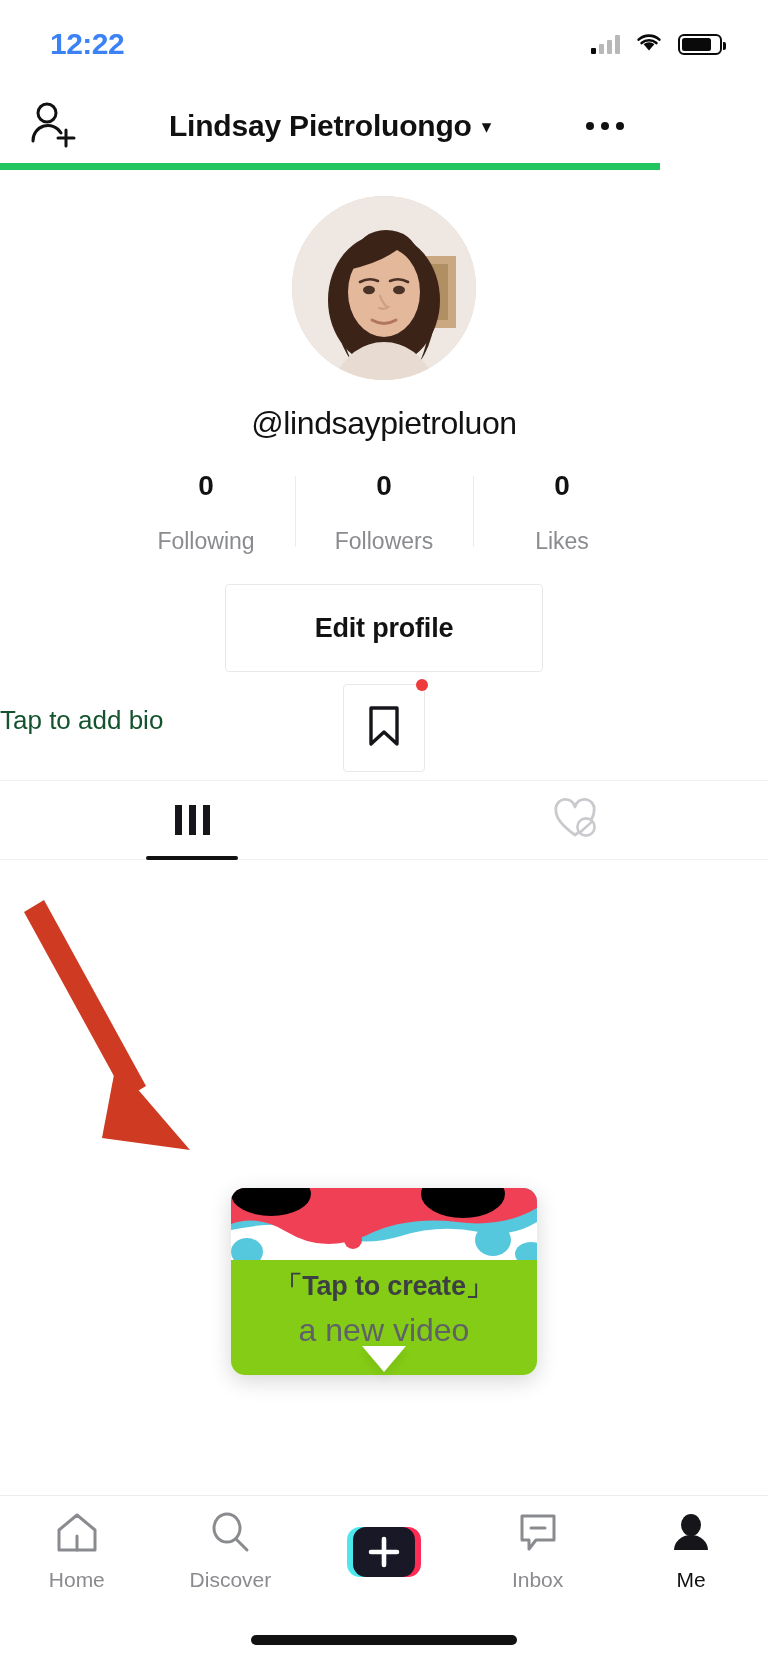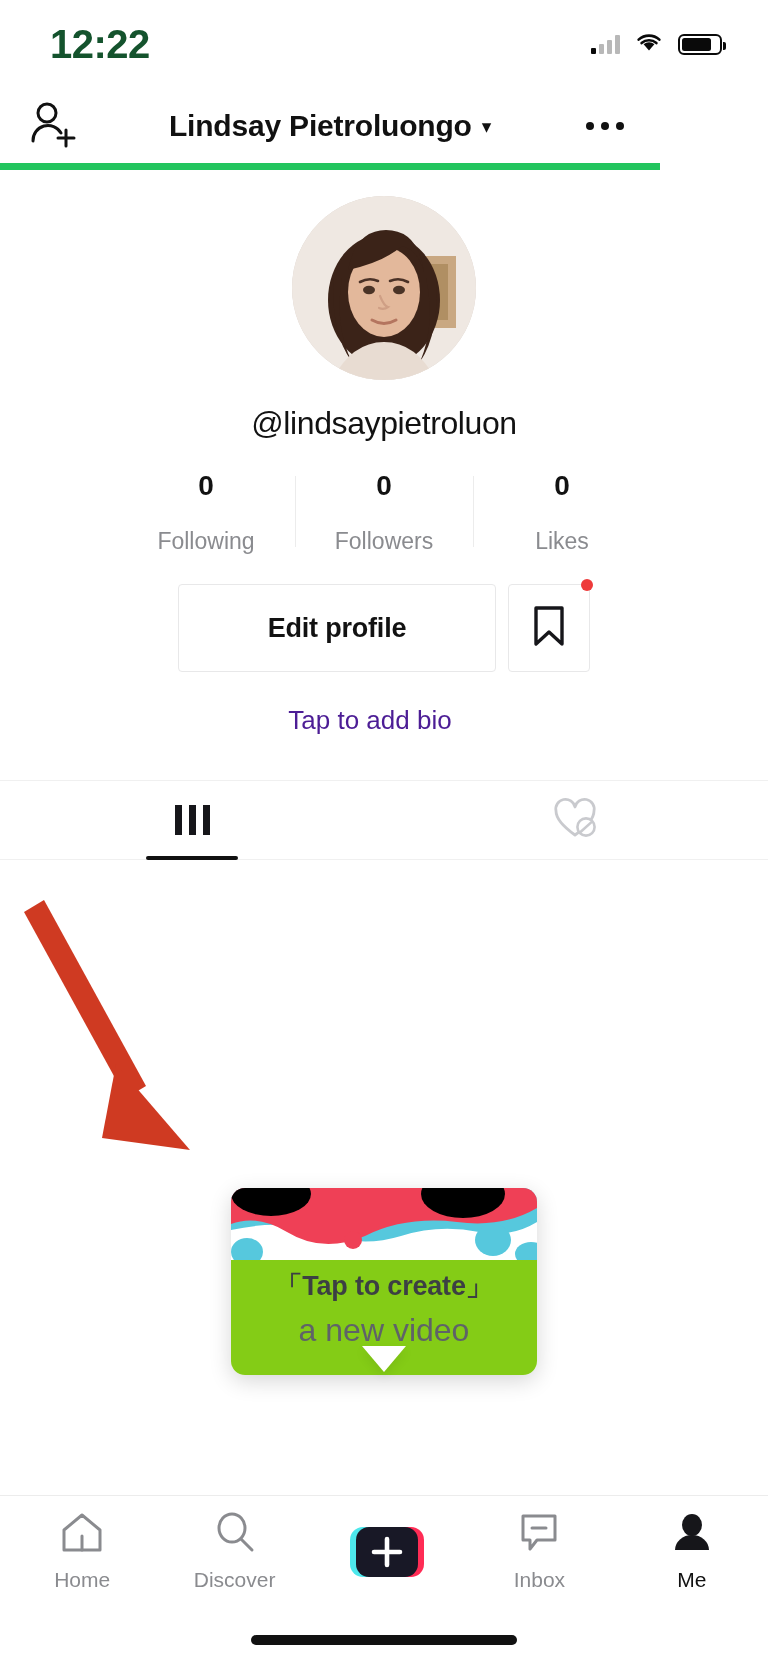--- a/index.html
+++ b/index.html
@@ -10,21 +10,21 @@
     overflow: hidden;
   }
   #phone { position: relative; width: 768px; height: 1663px; background: #fff; }
 
   
   .statusbar {
     position: absolute; top: 0; left: 0; width: 768px; height: 88px;
     display: flex; align-items: center; justify-content: space-between;
     padding: 0 46px 0 50px;
   }
-  .status-time { font-size: 40px; font-weight: 700; color: #14532d; letter-spacing: -0.5px; }
+  .status-time { font-size: 30px; font-weight: 700; color: #3b82f6; letter-spacing: -0.5px; }
   .status-right { display: flex; align-items: center; gap: 14px; }
 
   
   .signal { display: flex; align-items: flex-end; gap: 3px; height: 20px; }
   .signal i { display: block; width: 5px; background: #0a0a0a; border-radius: 1px; }
   .signal i:nth-child(1) { height: 6px; background: #0a0a0a; }
   .signal i:nth-child(2) { height: 10px; background: #b8b8b8; }
   .signal i:nth-child(3) { height: 14px; background: #b8b8b8; }
   .signal i:nth-child(4) { height: 19px; background: #b8b8b8; }
 
@@ -77,40 +77,40 @@
   .stat { width: 178px; text-align: center; position: relative; }
   .stat + .stat::before {
     content: ""; position: absolute; left: 0; top: 6px; bottom: 8px;
     width: 1px; background: #ececec;
   }
   .stat-val { font-size: 28px; font-weight: 700; color: #121212; }
   .stat-lbl { font-size: 23px; color: #8a8b8f; margin-top: 26px; }
 
   .actions {
     position: absolute; top: 584px; left: 0; width: 768px;
-    display: flex; justify-content: center; align-items: center; gap: 12px;
+    display: flex; justify-content: center; align-items: center; gap: 12px; flex-direction: column;
   }
   .edit-btn {
     width: 318px; height: 88px; border: 1px solid #e8e8e9; border-radius: 4px;
     background: #fff; display: flex; align-items: center; justify-content: center;
     font-size: 27px; font-weight: 700; color: #121212; letter-spacing: -0.2px;
   }
   .bookmark-btn {
     position: relative;
     width: 82px; height: 88px; border: 1px solid #e8e8e9; border-radius: 4px;
     background: #fff; display: flex; align-items: center; justify-content: center;
   }
   .badge-dot {
     position: absolute; top: -6px; right: -4px;
     width: 12px; height: 12px; border-radius: 50%; background: #ee3a3a;
   }
 
   .bio {
-    position: absolute; top: 705px; left: 0; width: 740px; text-align: center;
-    font-size: 26px; color: #4c1d95;
+    position: absolute; top: 705px; left: 0; width: 740px; 
+    font-size: 26px; color: #14532d;
   }
 
   
   .tabs {
     position: absolute; top: 780px; left: 0; width: 768px; height: 80px;
     display: flex; border-top: 1px solid #f0f0f0; border-bottom: 1px solid #f0f0f0;
   }
   .tab { flex: 1; display: flex; align-items: center; justify-content: center; position: relative; }
   .tab .underline {
     position: absolute; bottom: -1px; left: 50%; transform: translateX(-50%);
@@ -137,21 +137,21 @@
     position: absolute; top: 1346px; left: 50%; transform: translateX(-50%);
     width: 0; height: 0;
     border-left: 22px solid transparent; border-right: 22px solid transparent;
     border-top: 26px solid #ffffff;
     filter: drop-shadow(0 5px 5px rgba(0,0,0,0.07));
   }
 
   
   .bottomnav {
     position: absolute; bottom: 56px; left: 0; width: 768px; height: 112px;
-    display: flex; align-items: center; border-top: 1px solid #ececec; background: #fff; padding-left: 6px;
+    display: flex; align-items: center; border-top: 1px solid #ececec; background: #fff;
   }
   .nav-item { flex: 1; display: flex; flex-direction: column; align-items: center; justify-content: center; gap: 10px; }
   .nav-label { font-size: 21px; color: #8a8b8f; }
   .nav-item.active .nav-label { color: #111; font-weight: 400; }
   .create-btn { position: relative; width: 78px; height: 54px; }
 
   .home-indicator {
     position: absolute; bottom: 18px; left: 50%; transform: translateX(-50%);
     width: 266px; height: 10px; border-radius: 6px; background: #111;
   }

